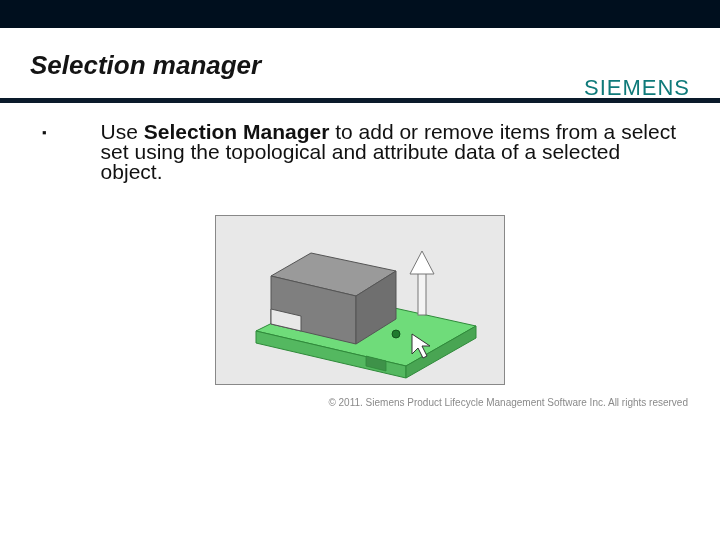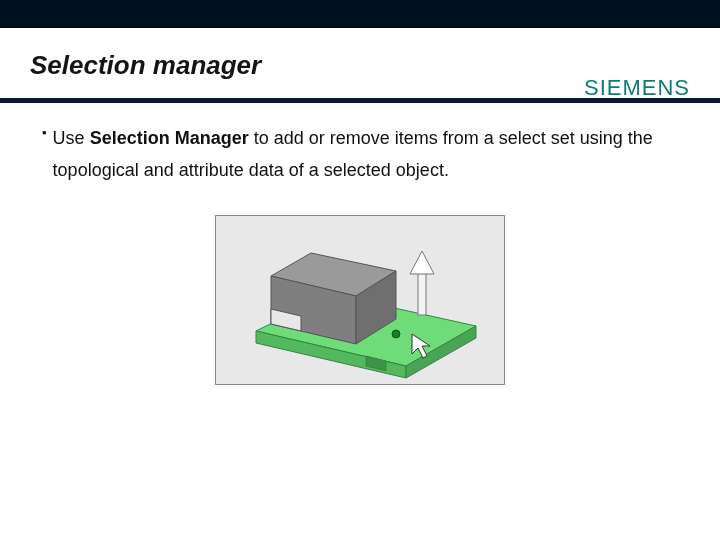--- a/index.html
+++ b/index.html
@@ -6,21 +6,21 @@
   html, body { width: 720px; height: 540px; font-family: Arial, Helvetica, sans-serif; background: #fff; overflow: hidden; }
   .slide { width: 720px; height: 428px; position: relative; background: #fff; padding-left: 44px; }
   .topbar { position: absolute; top: 0; left: 0; width: 720px; height: 28px; background: #000f1e; }
   .header-area { position: absolute; top: 40px; left: 30px; right: 30px; height: 50px; display: flex; justify-content: space-between; align-items: center; }
   .title { font-size: 26px; font-style: italic; font-weight: bold; color: #141414; }
   .logo { font-size: 22px; font-weight: 400; letter-spacing: 1px; color: #0f7a7a; font-family: Arial, sans-serif; margin-top: 46px; }
   .rule { position: absolute; top: 98px; left: 0; width: 720px; height: 5px; background: #0a1a2a; }
   .body { position: absolute; top: 122px; left: 42px; right: 42px; }
   .bullet-row { display: flex; align-items: flex-start; gap: 6px; }
   .bullet-mark { font-size: 13px; color: #111; line-height: 22px; font-weight: bold; }
-  .bullet-text { font-size: 18px; color: #111; line-height: 32px; }
+  .bullet-text { font-size: 21px; color: #111; line-height: 20px; margin-left: 48px; }
   .bullet-text .strong { font-weight: bold; }
   .figure-wrap { position: absolute; top: 215px; left: 0; width: 720px; display: flex; justify-content: center; }
   .figure { width: 290px; height: 170px; border: 1px solid #888; background: #eaeaea; position: relative; overflow: hidden; }
   .footer { position: absolute; bottom: 14px; left: 42px; right: 32px; }
   .copyright { font-size: 10px; color: #8a8a8a; text-align: right; margin-bottom: 6px; }
   .footer-row { display: flex; justify-content: space-between; align-items: baseline; }
   .pagenum { font-size: 12px; color: #444; }
   .brand { font-size: 14px; color: #222; }
 </style>
 </head>
@@ -75,14 +75,15 @@
         </g>
 
         <g>
           <polygon points="196,118 196,138 202,132 207,142 211,140 206,130 214,130" fill="#ffffff" stroke="#333" stroke-width="1"></polygon>
         </g>
       </svg>
     </div>
   </div>
 
   <div class="footer">
+    <div class="copyright">© 2011. Siemens Product Lifecycle Management Software Inc. All rights reserved</div>
   </div>
 </div>
 
 </body></html>

